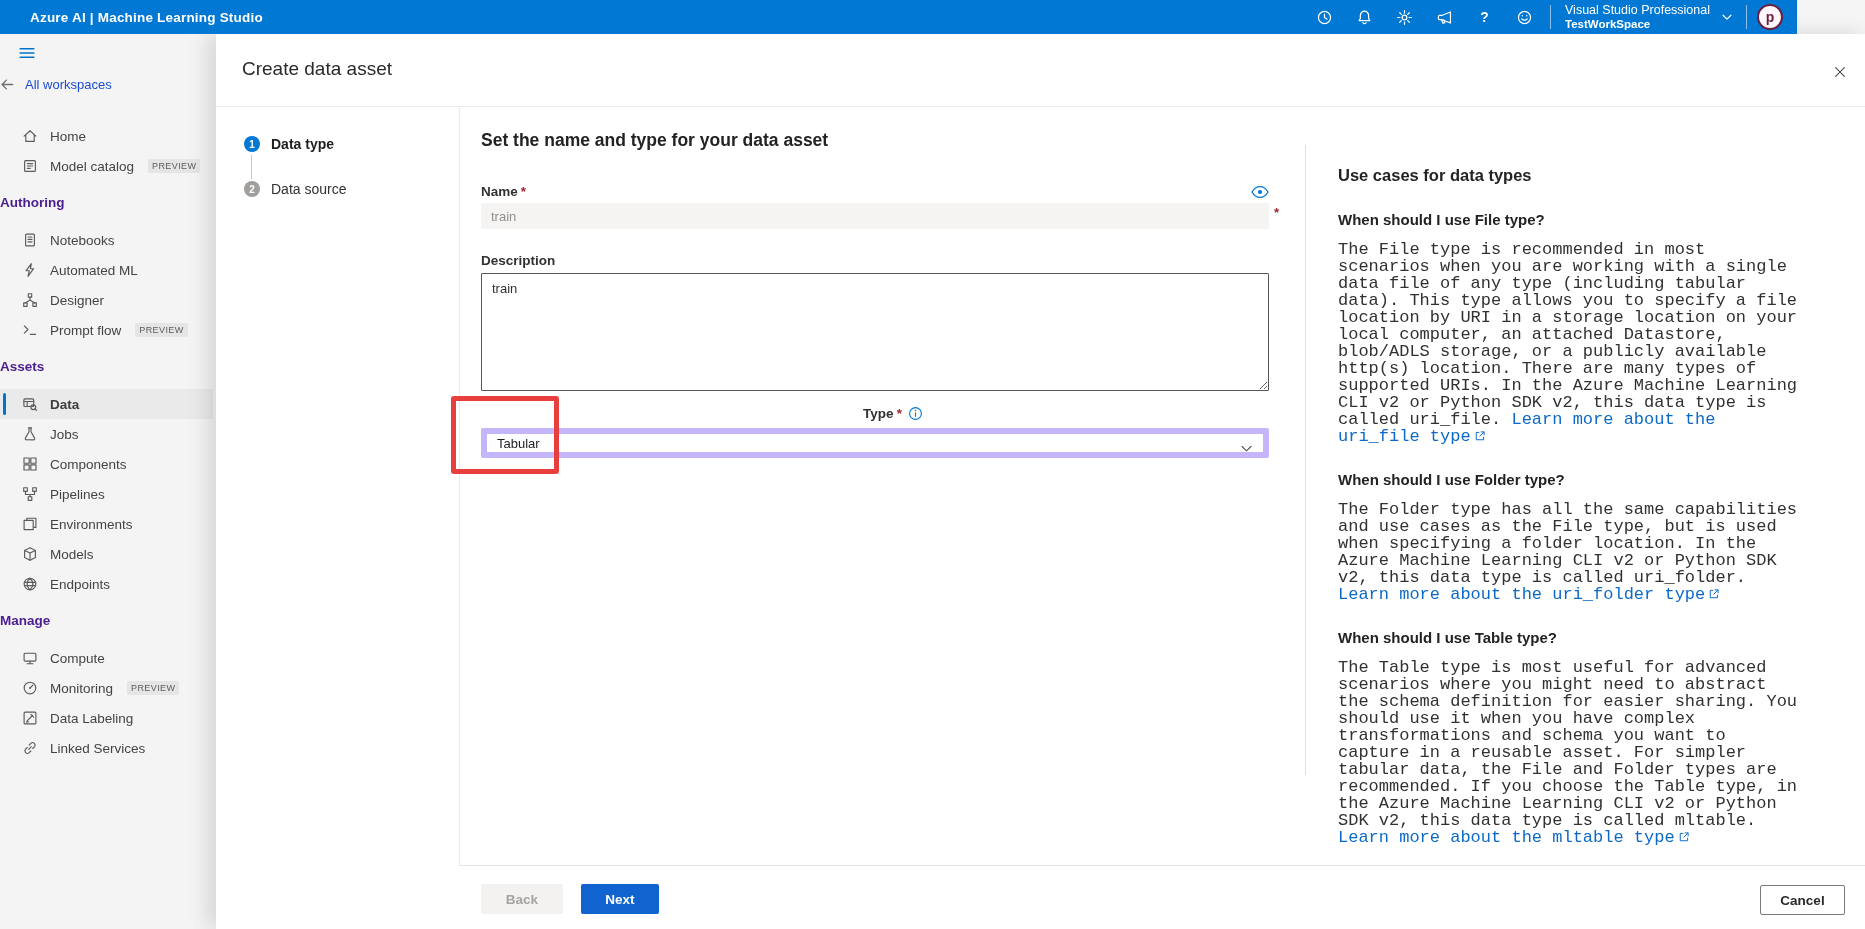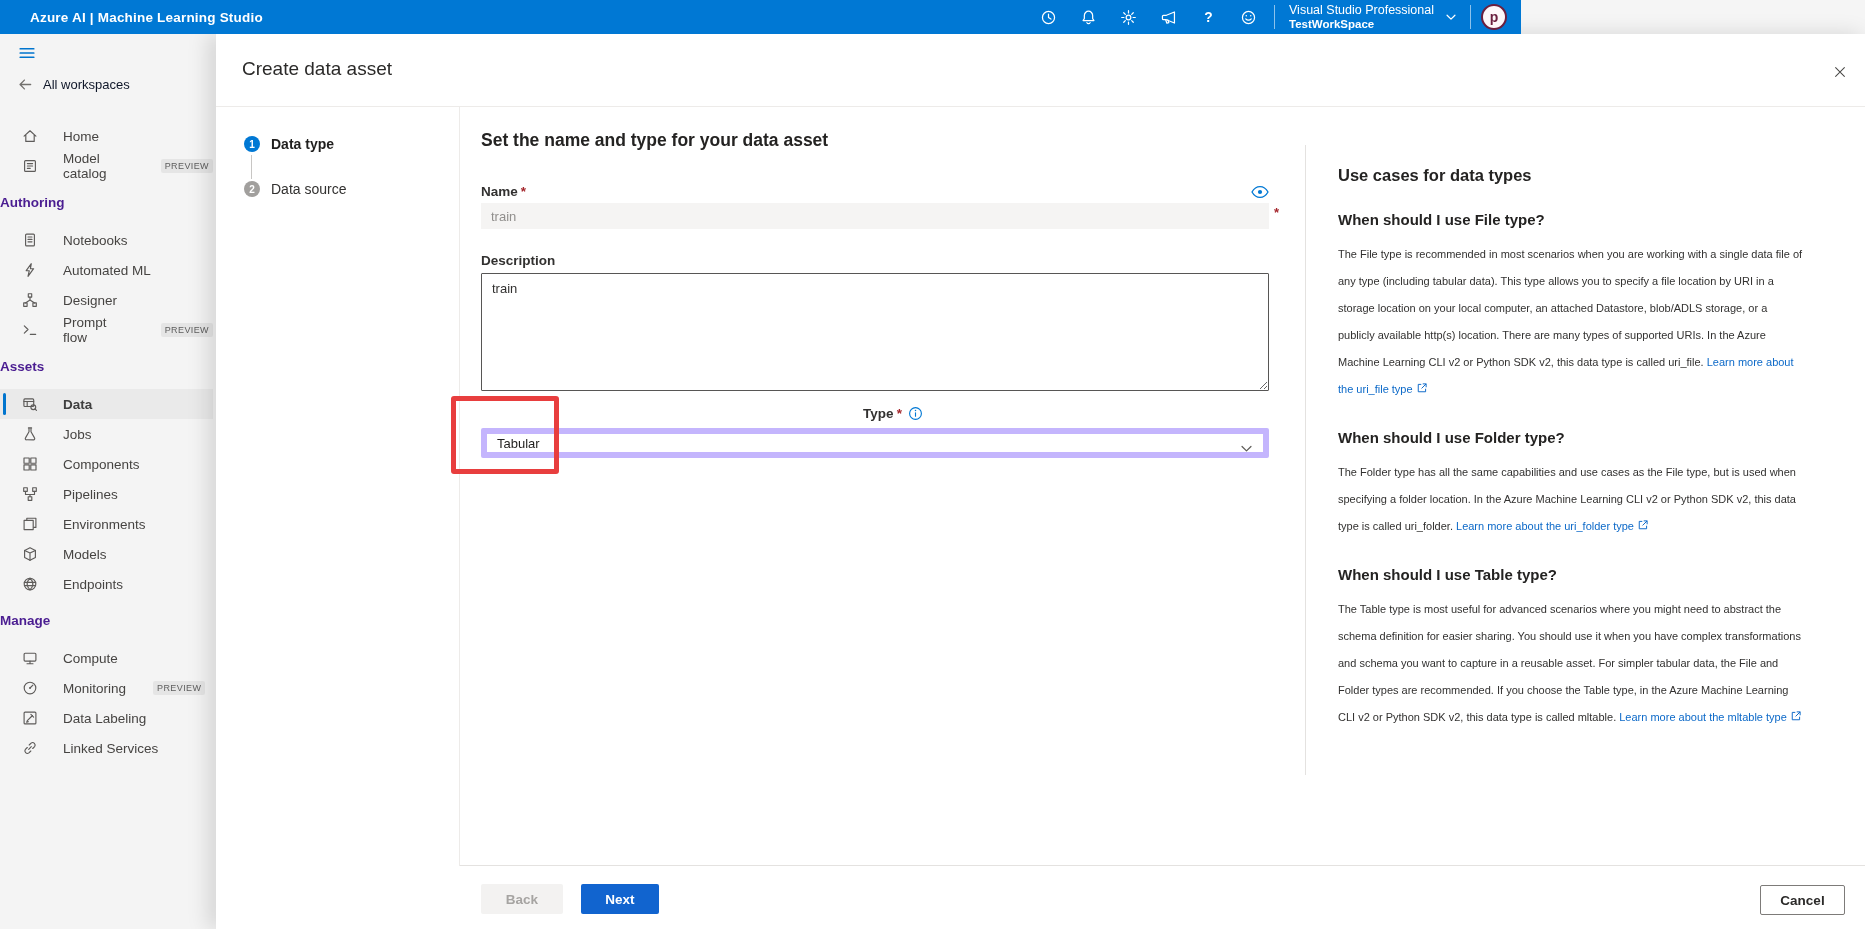--- a/index.html
+++ b/index.html
@@ -1,42 +1,42 @@
 <!DOCTYPE html>
 <html><head>
 <meta charset="utf-8">
 <style>
   * { margin:0; padding:0; box-sizing:border-box; }
   html,body { width:1865px; height:929px; overflow:hidden; }
   body { font-family:"Liberation Sans", sans-serif; background:#f5f5f5; color:#323130; position:relative; }
 
   
-  .topbar { position:absolute; left:0; top:0; width:1521px; height:34px; background:#0078d4; display:flex; align-items:center; justify-content:space-between; padding:0 10px 0 30px; z-index:50; }
+  .topbar { position:absolute; left:0; top:0; width:1797px; height:34px; background:#0078d4; display:flex; align-items:center; justify-content:space-between; padding:0 10px 0 30px; z-index:50; }
   .tb-title { color:#fff; font-size:13.5px; font-weight:700; letter-spacing:.2px; }
   .tb-right { display:flex; align-items:center; gap:0; height:100%; }
   .tb-icon { width:40px; height:34px; display:flex; align-items:center; justify-content:center; color:#fff; cursor:pointer; }
   .tb-icon svg { width:17px; height:17px; }
   .tb-sep { width:1px; height:24px; background:rgba(255,255,255,.55); margin:0 6px; }
   .tb-account { display:flex; flex-direction:column; justify-content:center; color:#fff; line-height:1.2; padding:0 4px 0 8px; cursor:pointer; }
   .tb-account .l1 { font-size:12.5px; }
   .tb-account .l2 { font-size:11.5px; font-weight:700; }
   .tb-chev { color:#fff; width:26px; height:34px; display:flex; align-items:center; justify-content:center; cursor:pointer; }
   .tb-chev svg { width:14px; height:14px; }
   .avatar { width:26px; height:26px; border-radius:50%; background:#fdf7f9; border:2px solid #6b1f3f; color:#6b1f3f; font-weight:700; font-size:14px; display:flex; align-items:center; justify-content:center; margin:0 4px; cursor:pointer; }
 
   
   .sidebar { position:absolute; left:0; top:34px; width:213px; height:895px; background:#fbfbfb; overflow:hidden; }
   .sb-dim { position:absolute; inset:0; background:rgba(32,31,30,.03); pointer-events:none; }
   .sb-burger { margin:9px 0 2px 18px; width:22px; height:20px; display:flex; align-items:center; color:#0078d4; cursor:pointer; }
   .sb-burger svg { width:18px; height:18px; }
-  .sb-back { display:flex; align-items:center; gap:10px; padding-left:18px; height:30px; margin-top:6px; color:#0f172a; font-size:13px; cursor:pointer; }
+  .sb-back { display:flex; align-items:center; gap:10px; height:30px; margin-top:6px; color:#1d4ed8; font-size:13px; cursor:pointer; }
   .sb-back svg { width:15px; height:15px; color:#757370; }
   .sb-group-first { margin-top:22px; }
   .sb-header { margin:10px 0 12px; height:22px; display:flex; align-items:center; font-size:13.5px; font-weight:700; color:#4c1d95; }
-  .sb-item { position:relative; height:30px; display:flex; align-items:center; gap:25px; padding-left:22px; font-size:13.5px; color:#484644; cursor:pointer; }
+  .sb-item { position:relative; height:30px; display:flex; align-items:center; gap:12px; padding-left:22px; font-size:13.5px; color:#484644; cursor:pointer; }
   .sb-item .ic { width:16px; height:16px; color:#605e5c; flex:0 0 16px; display:flex; }
   .sb-item .ic svg { width:16px; height:16px; }
   .sb-item.selected { background:#f1f1f1; }
   .sb-item.selected .lbl { font-weight:700; color:#404040; }
   .sb-item.selected::before { content:""; position:absolute; left:3px; top:4px; bottom:4px; width:3px; border-radius:2px; background:#0078d4; }
   .badge { font-size:9px; color:#616161; background:#ececec; border-radius:2px; padding:2px 4px; letter-spacing:.4px; margin-left:2px; }
 
   
   .dialog { position:absolute; left:216px; top:34px; width:1652px; height:895px; background:#fff; box-shadow:-8px 0 20px rgba(0,0,0,.13); }
   .dlg-header { position:absolute; left:0; top:0; right:0; height:73px; border-bottom:1px solid #edebe9; }
@@ -76,21 +76,21 @@
   .select .chev svg { width:13px; height:13px; }
 
   
   .annotation { position:absolute; left:235px; top:362px; width:108px; height:78px; border:5px solid #e83e3e; border-radius:3px; pointer-events:none; z-index:20; }
 
   
   .help-divider { position:absolute; left:1089px; top:111px; width:1px; height:630px; background:#e4e2e0; }
   .help { position:absolute; left:1122px; top:132px; width:468px; }
   .help-title { font-size:16.5px; font-weight:700; color:#242322; }
   .help h3 { font-size:15px; font-weight:700; color:#242322; margin-top:26px; }
-  .help p { font-size:11px; line-height:27px; color:#323130; margin-top:13px; }
+  .help p { font-size:17px; line-height:17px; color:#323130; margin-top:13px;font-family:Liberation Mono, monospace; }
   .help a { color:#0c69c8; text-decoration:none; cursor:pointer; }
   .ext { display:inline-block; width:12px; height:12px; color:#0c69c8; vertical-align:-1px; margin-left:3px; }
   .ext svg { width:12px; height:12px; }
 
   
   .footer-line { position:absolute; left:244px; right:0; bottom:63px; height:1px; background:#e4e2e0; }
   .btn { height:30px; border-radius:2px; font-size:13.5px; font-family:"Liberation Sans",sans-serif; font-weight:600; display:flex; align-items:center; justify-content:center; cursor:pointer; border:none; }
   .btn-back { position:absolute; left:265px; bottom:15px; width:82px; background:#f3f2f1; color:#a6a4a2; }
   .btn-next { position:absolute; left:365px; bottom:15px; width:78px; background:#1164cf; color:#fff; }
   .btn-cancel { position:absolute; left:1544px; bottom:14px; width:85px; background:#fff; border:1px solid #7d7b79; color:#2b2a29; }

